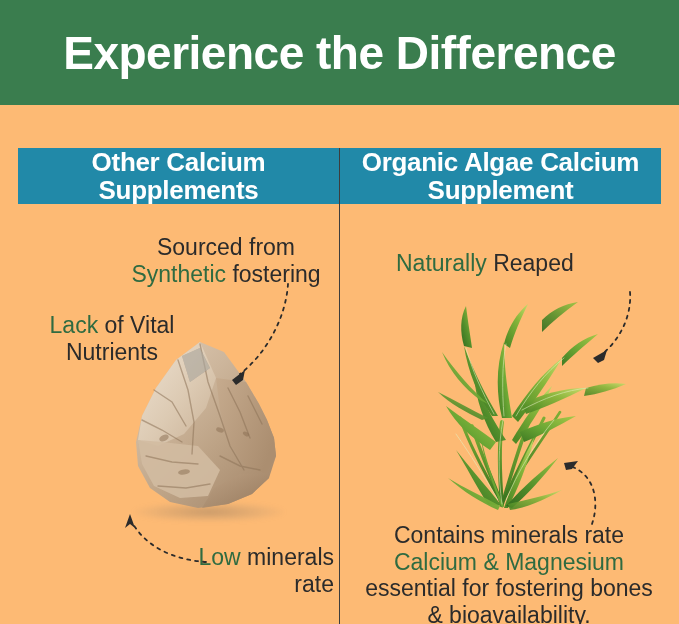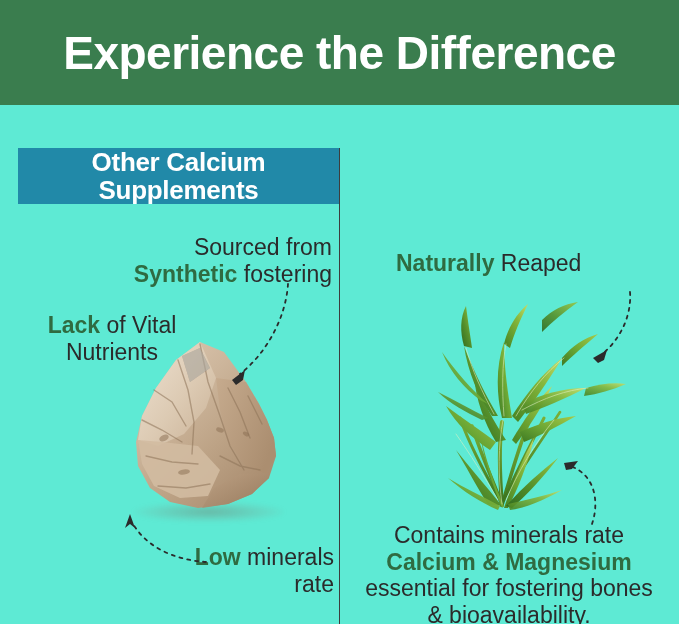--- a/index.html
+++ b/index.html
@@ -7,21 +7,21 @@
     padding: 0;
     background: #ffffff;
   }
   body {
     font-family: "Liberation Sans", sans-serif;
   }
   #infographic {
     position: relative;
     width: 679px;
     height: 624px;
-    background: #5eead4;
+    background: #fdba74;
     overflow: hidden;
   }
 
   
   .banner {
     position: absolute;
     left: 0;
     top: 0;
     width: 679px;
     height: 105px;
@@ -74,24 +74,24 @@
 
   
   .note {
     position: absolute;
     color: #2b2b2b;
     font-size: 23px;
     line-height: 1.16;
   }
   .note b {
     color: #2f6b41;
-    font-weight: bold;
-  }
-
-  .note-sourced   { left: 120px; top: 234px; width: 212px; text-align: right; }
+    font-weight: normal;
+  }
+
+  .note-sourced   { left: 120px; top: 234px; width: 212px; text-align: center; }
   .note-lack      { left: 22px;  top: 312px; width: 180px; text-align: center; }
   .note-low       { left: 168px; top: 544px; width: 166px; text-align: right; }
 
   .note-naturally { left: 396px; top: 250px; width: 268px; text-align: left; }
   .note-contains  { left: 356px; top: 522px; width: 306px; text-align: center; }
 
   
   .rock-wrap {
     position: absolute;
     left: 128px;
@@ -145,20 +145,25 @@
   </div>
 
   <div class="divider"></div>
 
   <div class="col-header left">
     <div class="col-header-text">
       <span>Other Calcium Supplements</span>
     </div>
   </div>
 
+  <div class="col-header right">
+    <div class="col-header-text">
+      <span>Organic Algae Calcium Supplement</span>
+    </div>
+  </div>
 
   <div class="note note-sourced">
     <span>Sourced from</span>
     <br>
     <b>Synthetic</b><span> fostering</span>
   </div>
 
   <div class="note note-lack">
     <b>Lack</b><span> of Vital Nutrients</span>
   </div>

